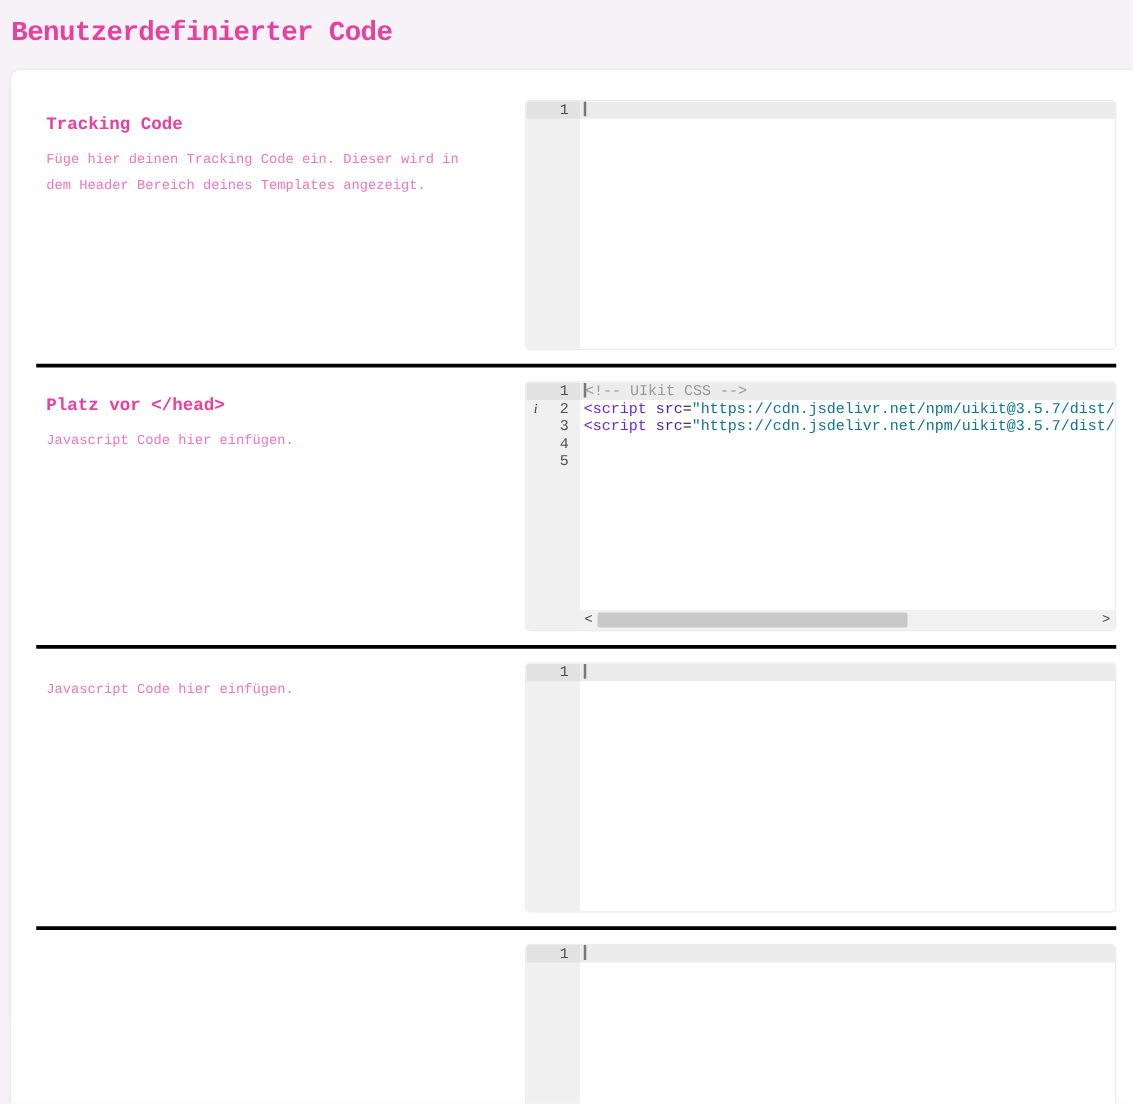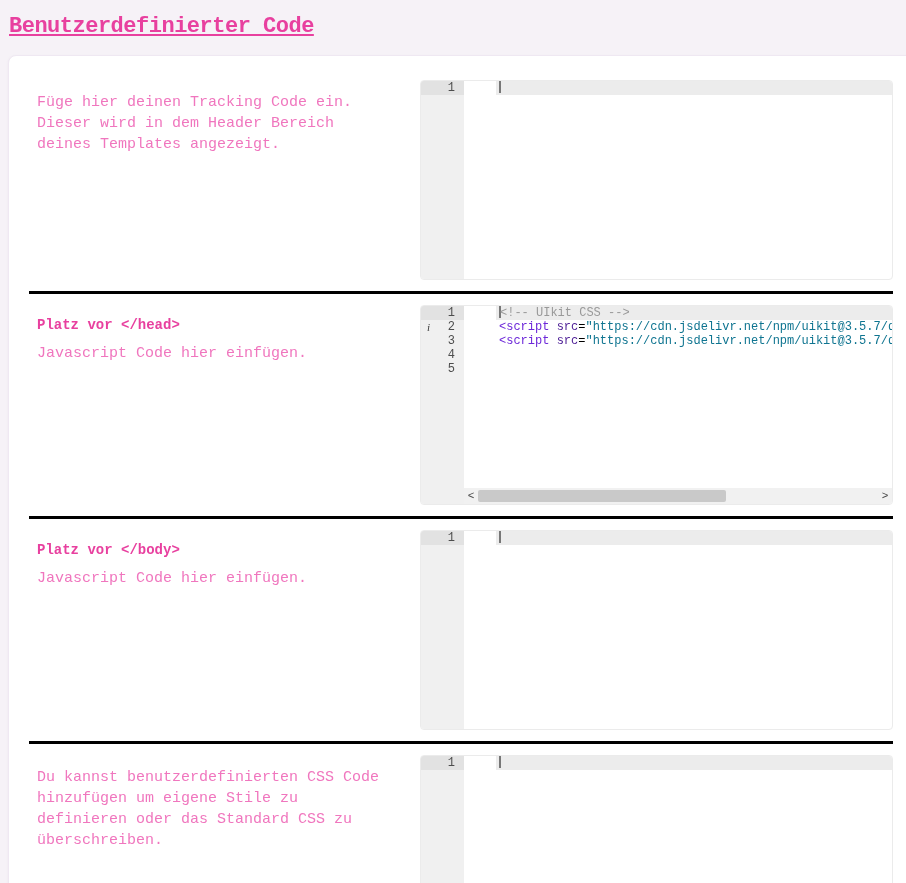--- a/index.html
+++ b/index.html
@@ -10,21 +10,20 @@
     background: #f6f2f7;
     font-family: "Liberation Mono", "DejaVu Sans Mono", monospace;
   }
   .page-title {
     margin: 13px 0 0 9px;
     font-size: 22px;
     line-height: 28px;
     font-weight: bold;
     color: #e8409f;
     letter-spacing: -0.5px;
-    text-decoration: underline;
   }
   .card {
     margin: 14px 0 0 8px;
     width: 906px;            
     min-height: 900px;       
     background: #ffffff;
     border: 1px solid #efe8f2;
     border-radius: 8px;
     box-shadow: 0 1px 3px rgba(80, 40, 100, 0.05);
     padding: 13px 20px 40px 20px;
@@ -39,21 +38,21 @@
     padding: 12px 36px 0 8px;
   }
   .section-heading {
     margin: 0 0 10px 0;
     font-size: 14px;
     font-weight: bold;
     color: #e8409f;
   }
   .section-desc {
     margin: 0;
-    font-size: 15px;
+    font-size: 11px;
     line-height: 21px;
     color: #f076be;
   }
   .editor {
     flex: 1;
     height: 200px;
     display: flex;
     position: relative;
     background: #ffffff;
     border: 1px solid #ebebeb;
@@ -81,21 +80,20 @@
     font-style: italic;
     font-size: 11px;
     color: #3a3a3a;
   }
   .content {
     flex: 1;
     position: relative;
     overflow: hidden;
     font-size: 12px;
     color: #000;
-    padding-left: 32px;
   }
   .code-row {
     height: 14px;
     line-height: 14px;
     padding-left: 3px;
     white-space: pre;
     overflow: hidden;
   }
   .code-row.active { background: #ececec; }
   .cursor {
@@ -136,20 +134,21 @@
 </style>
 </head>
 <body>
 
 <h1 class="page-title">Benutzerdefinierter Code</h1>
 
 <div class="card">
 
   <div class="section">
     <div class="left-col">
+      <h2 class="section-heading">Tracking Code</h2>
       <p class="section-desc">Füge hier deinen Tracking Code ein. Dieser wird in dem Header Bereich deines Templates angezeigt.</p>
     </div>
     <div class="editor">
         <div class="gutter">
           <div class="gutter-row active">1</div>
         </div>
         <div class="content">
           <div class="code-row active"><span class="cursor"></span></div>
         </div>
       </div>
@@ -180,36 +179,34 @@
               <div class="hs-thumb" style="left: 0%; width: 62%;"></div>
             </div>
             <div class="hs-arrow">&gt;</div>
           </div>
         </div>
       </div>
   </div>
 
   <div class="section">
     <div class="left-col">
-      <h2 class="section-heading">Platz vor &lt;/body&gt;</h2>
       <p class="section-desc">Javascript Code hier einfügen.</p>
     </div>
     <div class="editor">
         <div class="gutter">
           <div class="gutter-row active">1</div>
         </div>
         <div class="content">
           <div class="code-row active"><span class="cursor"></span></div>
         </div>
       </div>
   </div>
 
   <div class="section">
     <div class="left-col">
-      <p class="section-desc">Du kannst benutzerdefinierten CSS Code hinzufügen um eigene Stile zu definieren oder das Standard CSS zu überschreiben.</p>
     </div>
     <div class="editor">
         <div class="gutter">
           <div class="gutter-row active">1</div>
         </div>
         <div class="content">
           <div class="code-row active"><span class="cursor"></span></div>
         </div>
       </div>
   </div>

